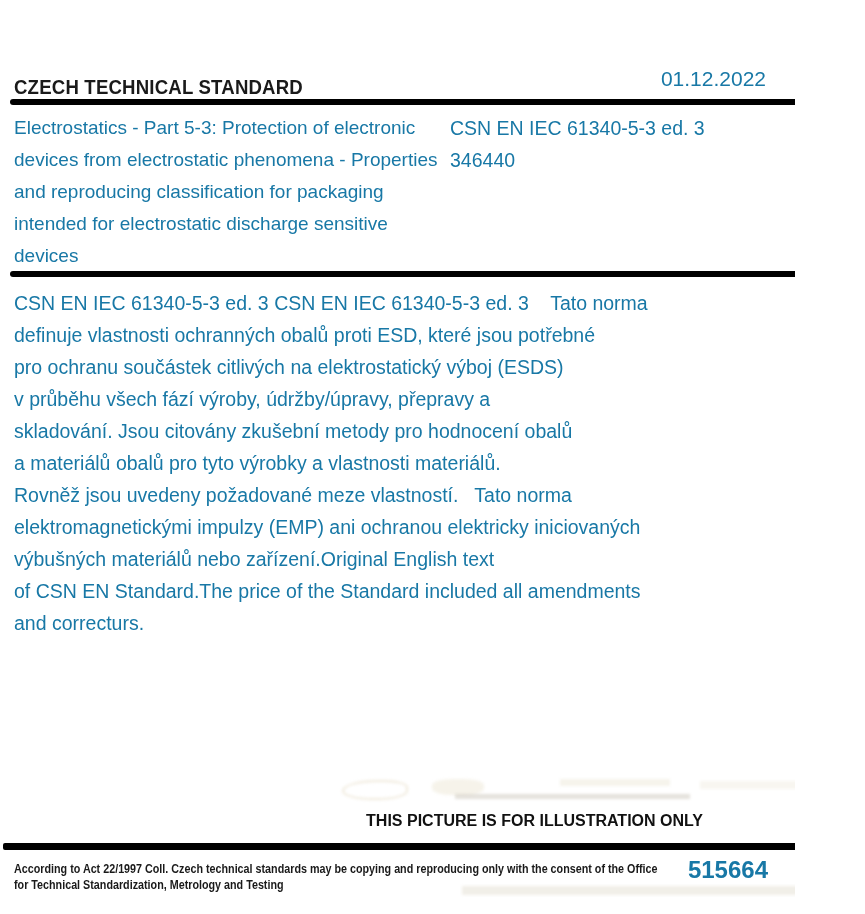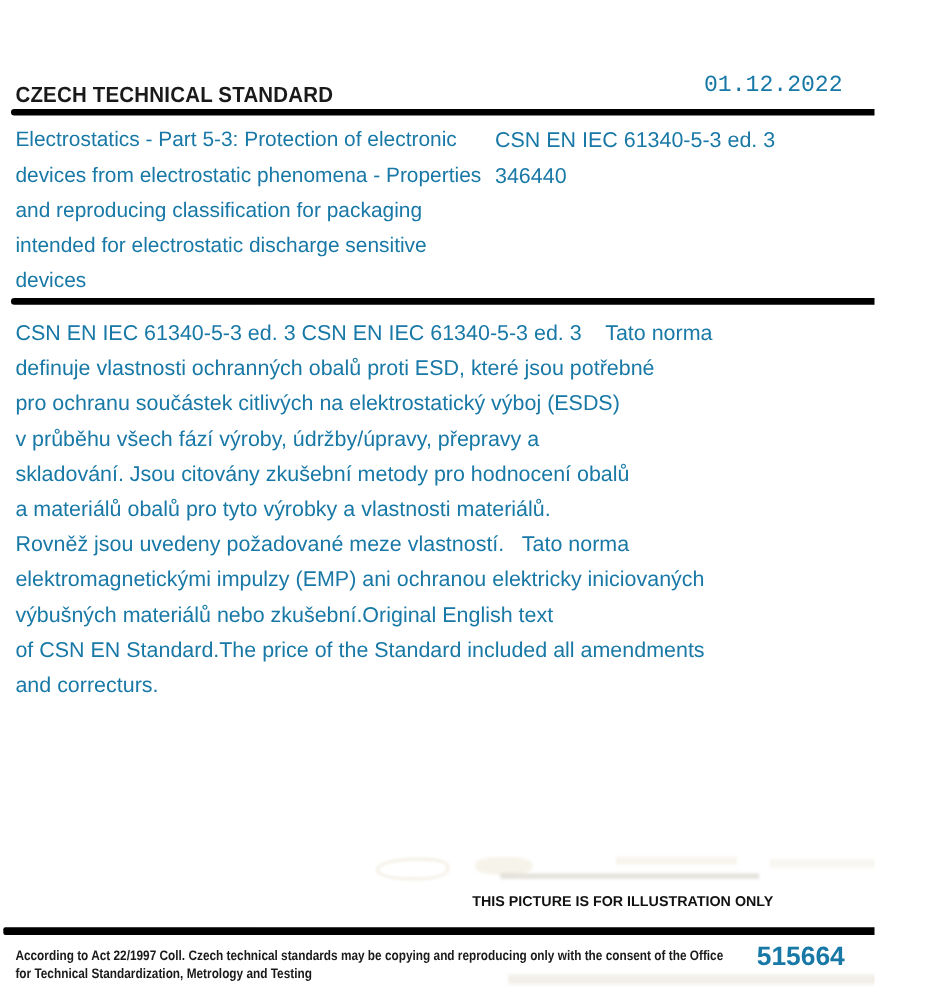--- a/index.html
+++ b/index.html
@@ -32,21 +32,20 @@
     transform: scaleX(0.93);
     transform-origin: 0 0;
     white-space: nowrap;
   }
   .header-date {
     position: absolute;
     right: 29px;
     top: 67px;
     font-size: 21px;
     color: var(--accent);
-    font-family: Liberation Mono, monospace;
   }
   .rule-header { left: 10px; top: 99px;  width: 836px; height: 6px; }
   .rule-title  { left: 10px; top: 271px; width: 836px; height: 6px; }
   .rule-footer { left: 3px;  top: 843px; width: 833px; height: 7px; border-radius: 2px; }
 
   .title-block {
     position: absolute;
     left: 14px;
     top: 112px;
     width: 540px;
@@ -83,21 +82,21 @@
   .smudge.s2 { left: 432px; top: 779px; width: 52px;  height: 16px; background: rgba(215,200,160,0.22); border-radius: 40%; }
   .smudge.s3 { left: 455px; top: 794px; width: 235px; height: 5px;  background: rgba(170,160,140,0.30); }
   .smudge.s4 { left: 560px; top: 779px; width: 110px; height: 7px;  background: rgba(220,210,180,0.25); }
   .smudge.s5 { left: 700px; top: 781px; width: 130px; height: 8px;  background: rgba(225,215,185,0.22); }
   .smudge.s6 { left: 462px; top: 886px; width: 396px; height: 9px;  background: rgba(200,190,165,0.25); }
 
   .illustration-note {
     position: absolute;
     right: 92px;
     top: 812px;
-    font-size: 13px;
+    font-size: 16px;
     font-weight: 700;
     color: #111;
     white-space: nowrap;
   }
   .footer-legal {
     position: absolute;
     left: 14px;
     top: 861px;
     font-size: 12.5px;
     font-weight: 700;
@@ -142,21 +141,21 @@
 
   <div class="annotation">
     <div class="text-line">CSN EN IEC 61340-5-3 ed. 3 CSN EN IEC 61340-5-3 ed. 3    Tato norma</div>
     <div class="text-line">definuje vlastnosti ochranných obalů proti ESD, které jsou potřebné</div>
     <div class="text-line">pro ochranu součástek citlivých na elektrostatický výboj (ESDS)</div>
     <div class="text-line">v průběhu všech fází výroby, údržby/úpravy, přepravy a</div>
     <div class="text-line">skladování. Jsou citovány zkušební metody pro hodnocení obalů</div>
     <div class="text-line">a materiálů obalů pro tyto výrobky a vlastnosti materiálů.</div>
     <div class="text-line">Rovněž jsou uvedeny požadované meze vlastností.   Tato norma</div>
     <div class="text-line">elektromagnetickými impulzy (EMP) ani ochranou elektricky iniciovaných</div>
-    <div class="text-line">výbušných materiálů nebo zkušební.Original English text</div>
+    <div class="text-line">výbušných materiálů nebo zařízení.Original English text</div>
     <div class="text-line">of CSN EN Standard.The price of the Standard included all amendments</div>
     <div class="text-line">and correcturs.</div>
   </div>
 
   <div class="faded-illustration">
     <div class="smudge s1"></div>
     <div class="smudge s2"></div>
     <div class="smudge s3"></div>
     <div class="smudge s4"></div>
     <div class="smudge s5"></div>

